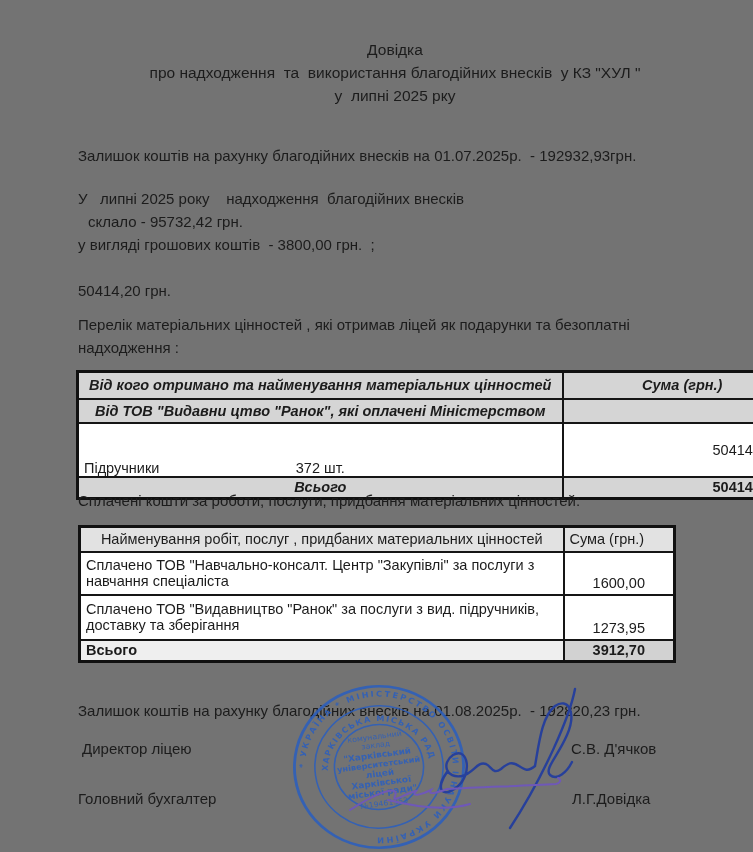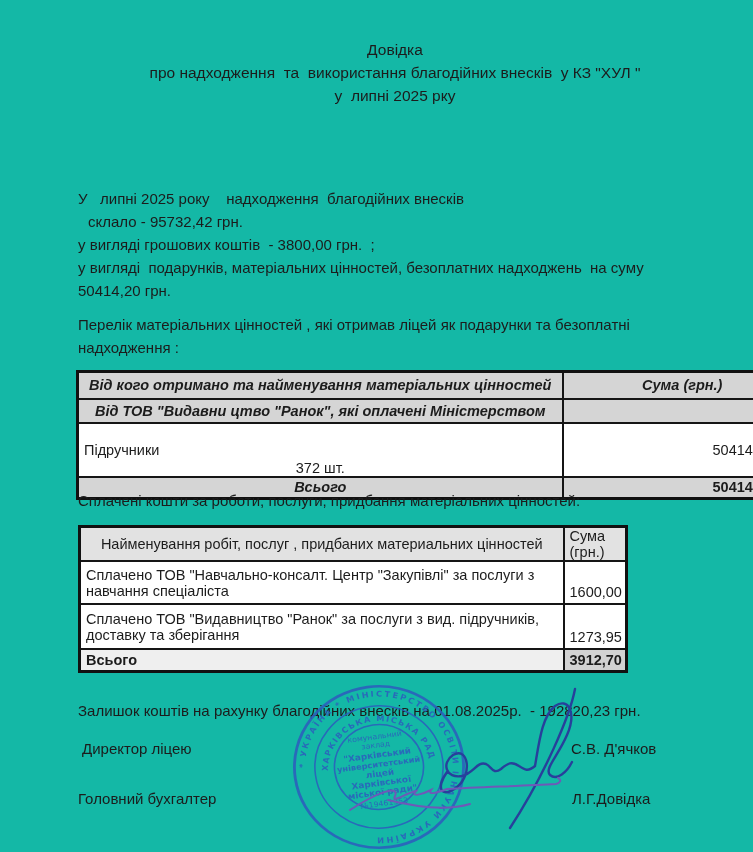--- a/index.html
+++ b/index.html
@@ -1,56 +1,56 @@
 <!DOCTYPE html>
 <html><head>
 <meta charset="utf-8">
 <style>
   html,body{margin:0;padding:0;background:#ffffff;}
   .page{
-    position:relative;width:753px;height:852px;background:#14b8a6;
+    position:relative;width:753px;height:852px;background:#737373;
     font-family:"Liberation Sans", sans-serif;color:#1c1c1c;overflow:hidden;
   }
   .abs{position:absolute;white-space:pre;font-size:15px;line-height:18px;}
   .title-block{position:absolute;left:20px;top:38px;width:750px;text-align:center;}
   .title-block div{white-space:pre;font-size:15.5px;line-height:23px;}
   table.doc{position:absolute;border-collapse:collapse;table-layout:fixed;background:#fff;}
   table.doc td{border:2px solid #151515;font-size:14.5px;padding:0 5px;overflow:hidden;}
   table.t1{left:76px;top:370px;width:728px;border:3px solid #111;}
-  table.t2{left:78px;top:525px;width:550px;border:3px solid #111;}
+  table.t2{left:78px;top:525px;width:598px;border:3px solid #111;}
   .gray{background:#d5d5d5;}
   .lgray{background:#e2e2e2;}
   .llgray{background:#efefef;}
   .bi{font-weight:bold;font-style:italic;}
   .b{font-weight:bold;}
   .ctr{text-align:center;}
   .sumcell{text-align:right;padding-right:28px !important;}
   .bot{vertical-align:bottom;padding-bottom:3px !important;margin-top:14px;}
-  .threepart{display:flex;justify-content:space-between;align-items:center;}
+  .threepart{display:flex;justify-content:space-between;align-items:flex-end;}
   .threepart span{flex:1;}
   .threepart .mid{text-align:center;margin-top:36px;}
   .threepart .right{text-align:right;}
   svg.overlay{position:absolute;left:0;top:0;pointer-events:none;}
 </style>
 </head>
 <body>
 
 <div class="page">
 
   <div class="title-block">
     <div>Довідка</div>
     <div>про надходження  та  використання благодійних внесків  у КЗ "ХУЛ "</div>
     <div>у  липні 2025 рку</div>
   </div>
 
+  <div class="abs" style="left:78px;top:147px">Залишок коштів на рахунку благодійних внесків на 01.07.2025р.  - 192932,93грн.</div>
 
   <div class="abs" style="left:78px;top:190px">У   липні 2025 року    надходження  благодійних внесків</div>
   <div class="abs" style="left:88px;top:213px">склало - 95732,42 грн.</div>
   <div class="abs" style="left:78px;top:236px">у вигляді грошових коштів  - 3800,00 грн.  ;</div>
-  <div class="abs" style="left:78px;top:259px">у вигляді  подарунків, матеріальних цінностей, безоплатних надходжень  на суму</div>
   <div class="abs" style="left:78px;top:282px">50414,20 грн.</div>
 
   <div class="abs" style="left:78px;top:316px">Перелік матеріальних цінностей , які отримав ліцей як подарунки та безоплатні</div>
   <div class="abs" style="left:78px;top:339px">надходження :</div>
 
   <table class="doc t1">
     <colgroup>
         <col style="width:485px">
         <col>
       </colgroup>

